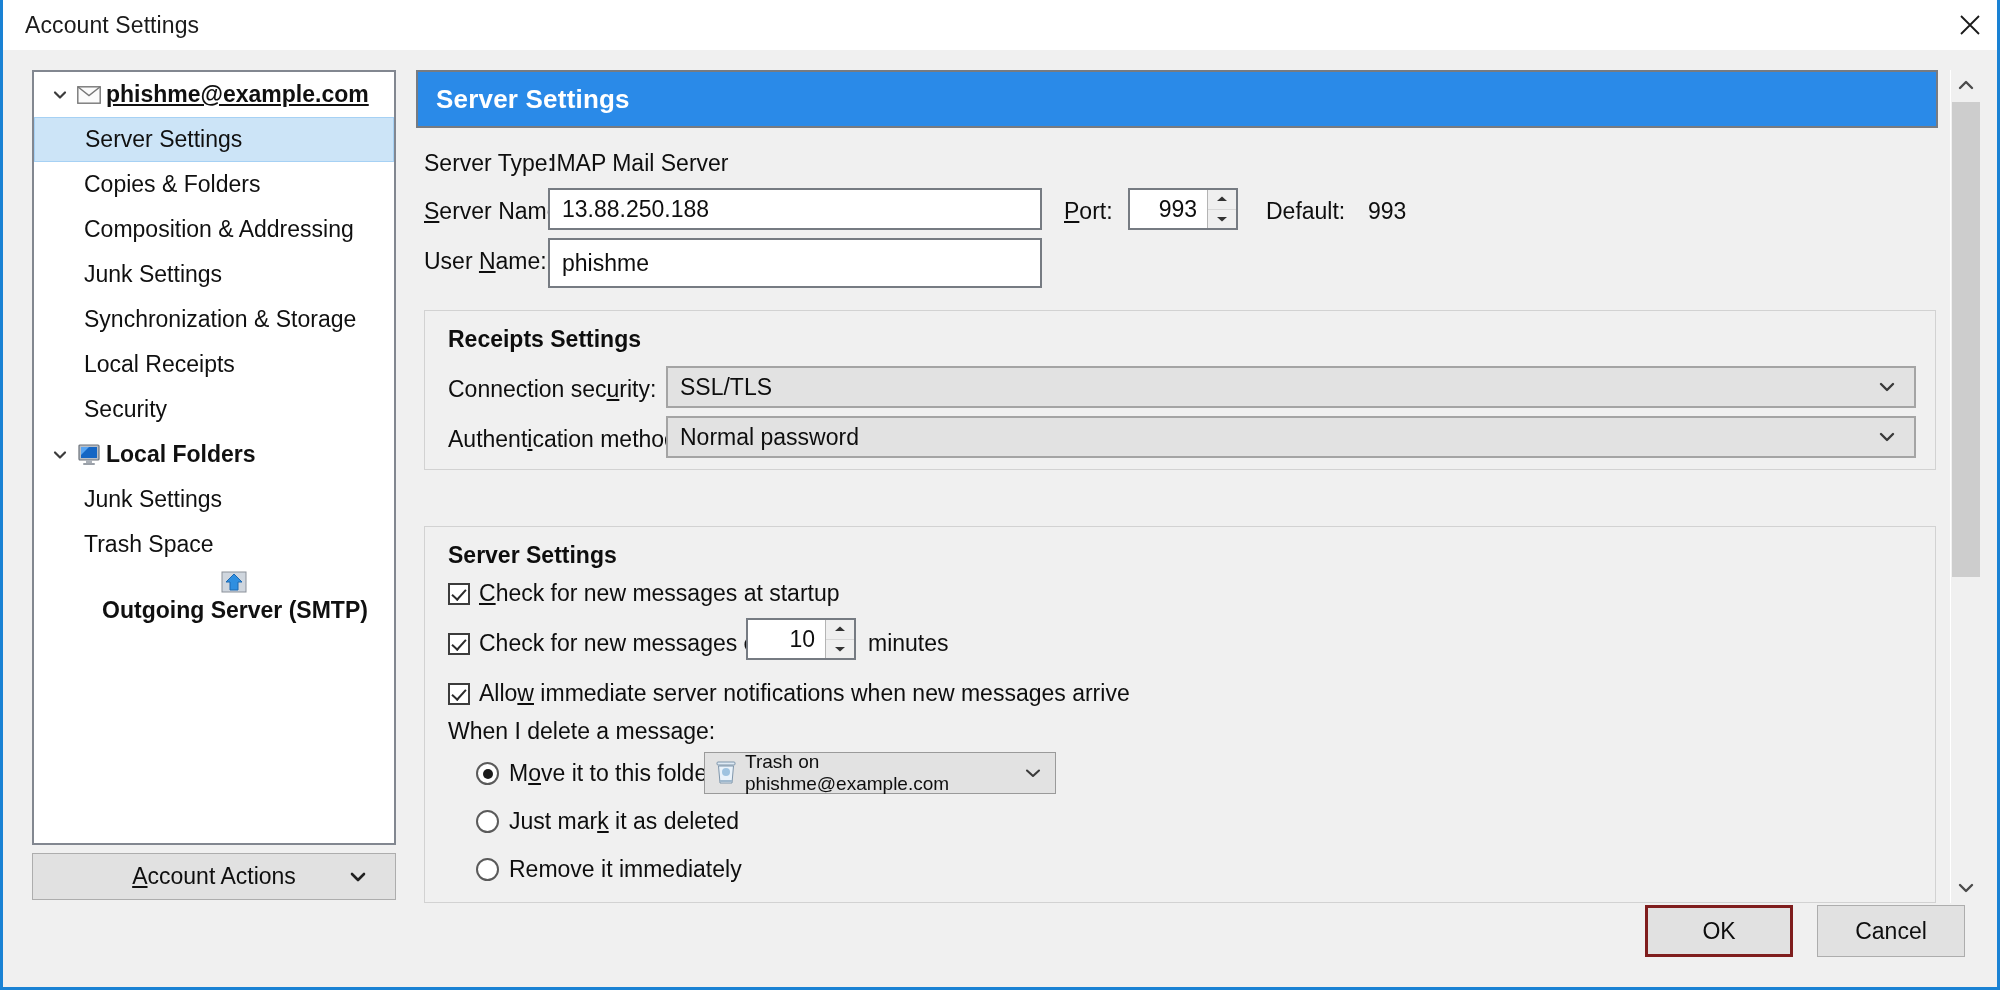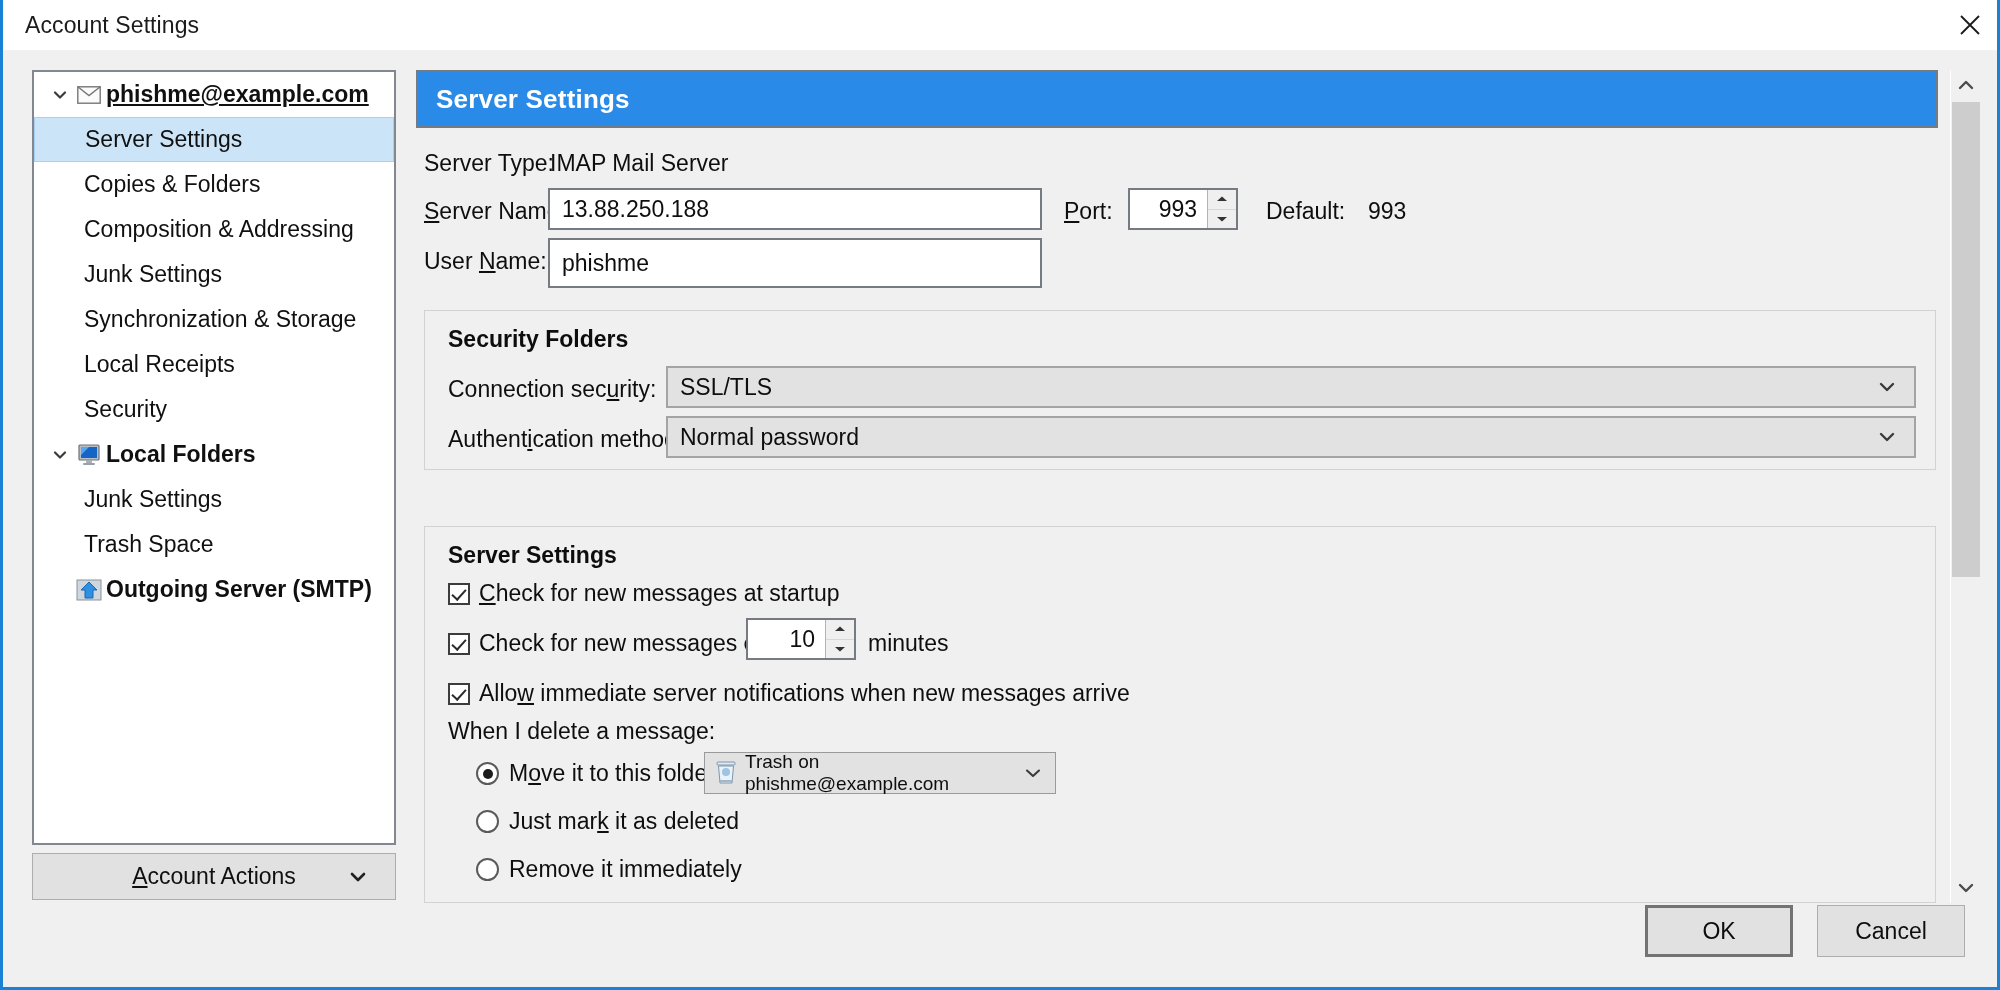--- a/index.html
+++ b/index.html
@@ -82,21 +82,21 @@
     flex: 0 0 28px;
   }
   .tree-row .tr-icon {
     width: 30px;
     flex: 0 0 30px;
     display: flex; align-items: center; justify-content: center;
   }
   .tree-row .tr-label { padding-left: 2px; }
   .tree-row.level0 { padding-left: 12px; text-align: right; }
   .tree-row.level1 { padding-left: 48px; }
-  .tree-row.level1-icon { padding-left: 48px; }
+  .tree-row.level1-icon { padding-left: 48px; flex-direction: column; }
   .tree-row .bold-link {
     font-weight: bold;
     text-decoration: underline;
   }
   .tree-row .bold-plain { font-weight: bold; }
 
   
   .account-actions {
     position: absolute;
     left: 26px; top: 803px;
@@ -323,21 +323,21 @@
     display: flex;
     align-items: center;
     justify-content: center;
     font-size: 23px;
     color: #0e0e0e;
     cursor: default;
   }
   .btn-ok {
     left: 1642px; top: 905px;
     width: 148px;
-    border: 3px solid #737373;
+    border: 3px solid #7f1d1d;
   }
   .btn-cancel {
     left: 1814px; top: 905px;
     width: 148px;
     border: 1px solid #adadad;
   }
 </style>
 </head>
 <body>
 
@@ -473,21 +473,21 @@
           </span>
         </span>
       </div>
       <div class="row-line fld-label" style="left:850px; top:128px;">Default:</div>
       <div class="row-line fld-label" style="left:952px; top:128px;">993</div>
 
       <div class="row-line fld-label" style="left:8px; top:178px;">User <u>N</u>ame:</div>
       <div class="row-line textbox" style="left:132px; top:168px; width:494px; height:50px;">phishme</div>
 
       <div class="groupbox" style="left:8px; top:240px; width:1512px; height:160px;"></div>
-      <div class="group-heading" style="left:32px; top:256px;">Security Folders</div>
+      <div class="group-heading" style="left:32px; top:256px;">Receipts Settings</div>
 
       <div class="row-line fld-label" style="left:32px; top:306px;">Connection sec<u>u</u>rity:</div>
       <div class="combo" style="left:250px; top:296px; width:1250px; height:42px;">
         <span>SSL/TLS</span>
         <span class="combo-caret">
           <svg width="22" height="22" viewBox="0 0 22 22">
               <path d="M5 8 L11 14 L17 8" stroke="#3a3a3a" stroke-width="2.4" fill="none" stroke-linecap="round" stroke-linejoin="round"></path>
             </svg>
         </span>
       </div>

